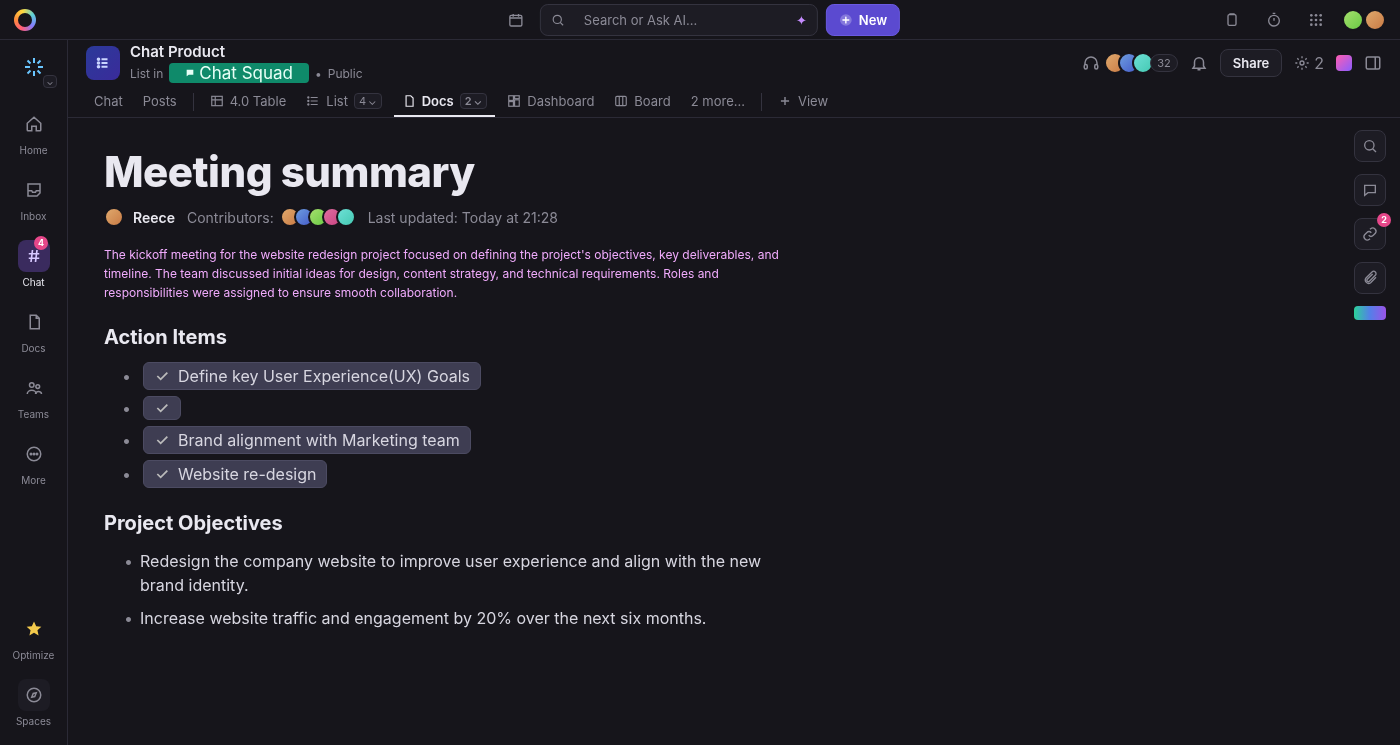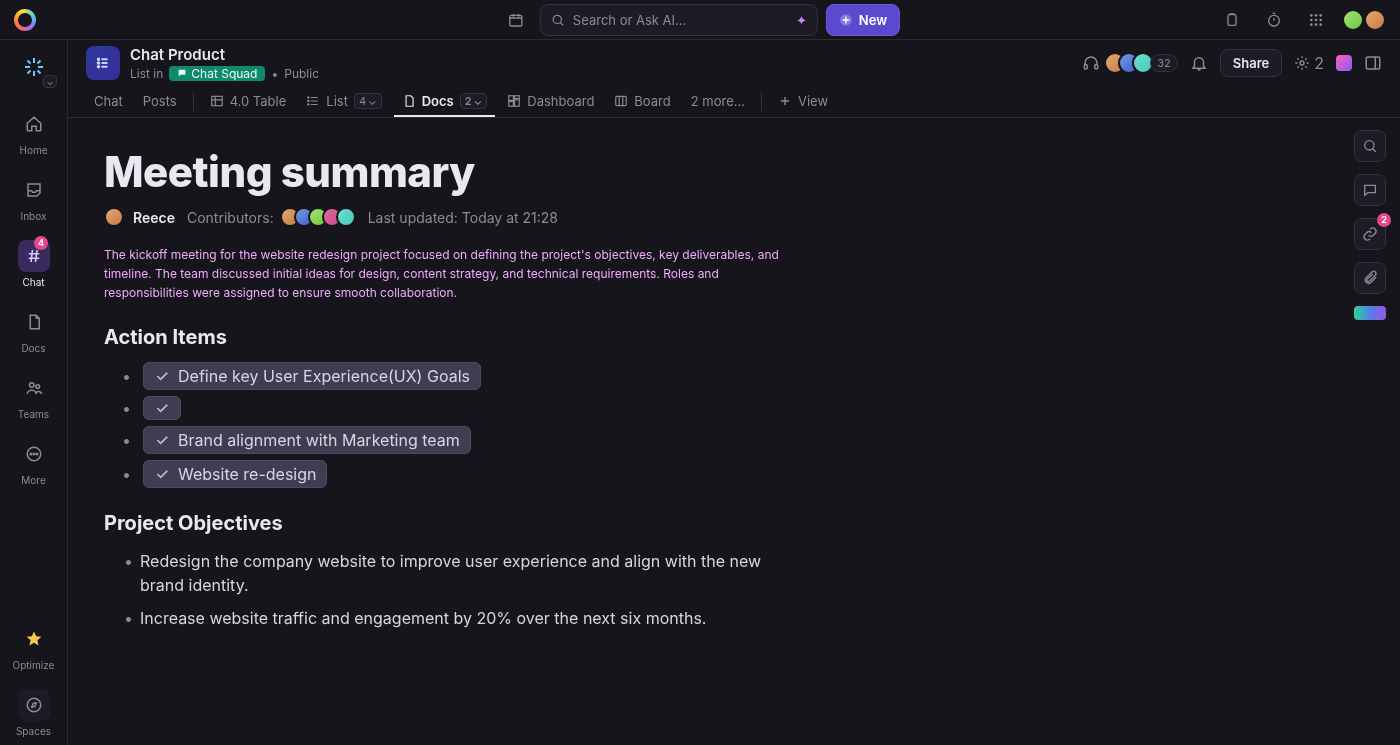--- a/index.html
+++ b/index.html
@@ -36,21 +36,21 @@
     background:conic-gradient(from 200deg,#ff5d7a,#ff8a3d,#ffd93d,#5bd1d7,#837dff,#ff5d7a);
     position:relative;
   }
   .logo-orb::after{content:"";position:absolute;inset:4px;border-radius:50%;background:var(--bg);}
   .tb-center{position:absolute;left:50%;top:4px;transform:translateX(-50%);display:flex;align-items:center;gap:8px;}
   .icon-btn{
     width:32px;height:32px;border-radius:8px;display:flex;align-items:center;justify-content:center;
     color:var(--muted);cursor:pointer;
   }
   .search{
-    display:flex;align-items:center;gap:8px;height:32px;width:278px;
+    display:flex;align-items:center;gap:19px;height:32px;width:278px;
     background:var(--bg2);border:1px solid var(--border2);border-radius:8px;padding:0 10px;color:var(--muted);
     font-size:13px;
   }
   .search .sparkle{margin-left:auto;color:#c58cff;}
   .new-btn{
     height:32px;padding:0 12px;display:flex;align-items:center;gap:6px;border-radius:8px;
     background:#5b4ad0;color:#fff;font-size:13px;font-weight:600;cursor:pointer;
     border:1px solid #6a5ae0;
   }
   .tb-right{display:flex;align-items:center;gap:10px;margin-left:auto;}
@@ -83,21 +83,21 @@
   .header{
     position:absolute;left:var(--sidebar-w);right:0;top:40px;height:46px;
     display:flex;align-items:center;padding:0 18px;border-bottom:1px solid transparent;
   }
   .space-ic{
     width:34px;height:34px;border-radius:8px;background:linear-gradient(135deg,#2b3a9a,#3a2b9a);
     display:flex;align-items:center;justify-content:center;color:#c9d5ff;margin-right:10px;
   }
   .space-title{font-size:15px;font-weight:600}
   .space-sub{font-size:12px;color:var(--muted);display:flex;align-items:center;gap:6px;margin-top:2px}
-  .chip-sq{display:inline-flex;align-items:center;gap:4px;background:#0f8a6a;border-radius:4px;padding:0 8px;color:#e7fff6;font-size:12px}
+  .chip-sq{display:inline-flex;align-items:center;gap:4px;background:#0f8a6a;border-radius:4px;padding:0 16px;color:#e7fff6;font-size:17px}
   .header-right{margin-left:auto;display:flex;align-items:center;gap:12px}
   .share-btn{background:var(--bg2);border:1px solid var(--border2);border-radius:8px;padding:5px 12px;color:var(--text);font-size:13px;font-weight:600;cursor:pointer}
   .stack-avs{display:flex;align-items:center}
   .stack-avs .avatar{margin-left:-8px}
   .stack-avs .count{font-size:11px;color:var(--muted);background:var(--bg2);border:1px solid var(--border2);border-radius:10px;padding:1px 6px;margin-left:-4px}
   .ghost-ic{color:var(--muted);cursor:pointer}
   .ai-grad{width:16px;height:16px;border-radius:4px;background:linear-gradient(135deg,#ff5db1,#8a5dff)}
 
   
   .tabs{
@@ -281,21 +281,21 @@
 
   <div class="side-item">
     <div class="ic fav-ic">
         <svg width="18" height="18" viewBox="0 0 24 24" fill="currentColor">
           <path d="m12 2 2.9 6.3 6.9.7-5.2 4.7 1.5 6.8L12 17l-6.1 3.5 1.5-6.8L2.2 9l6.9-.7z"></path>
         </svg>
       </div>
     <span class="lbl">Optimize</span>
   </div>
 
-  <div class="side-item" style="">
+  <div class="side-item" style="margin-bottom:10px">
     <div class="ic" style="background:var(--bg2)">
         <svg width="18" height="18" viewBox="0 0 24 24" fill="none" stroke="currentColor" stroke-width="2">
           <circle cx="12" cy="12" r="9"></circle>
           <path d="m15 9-2 5-4 1 2-5z"></path>
         </svg>
       </div>
     <span class="lbl">Spaces</span>
   </div>
 </div>
 

